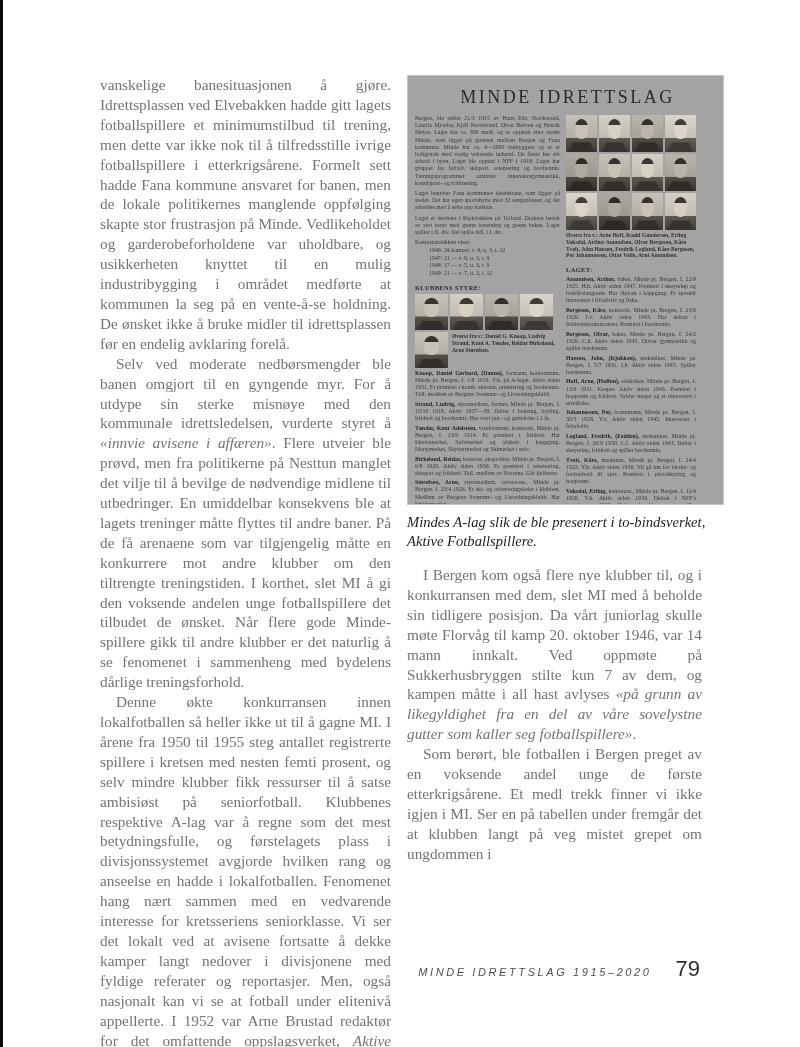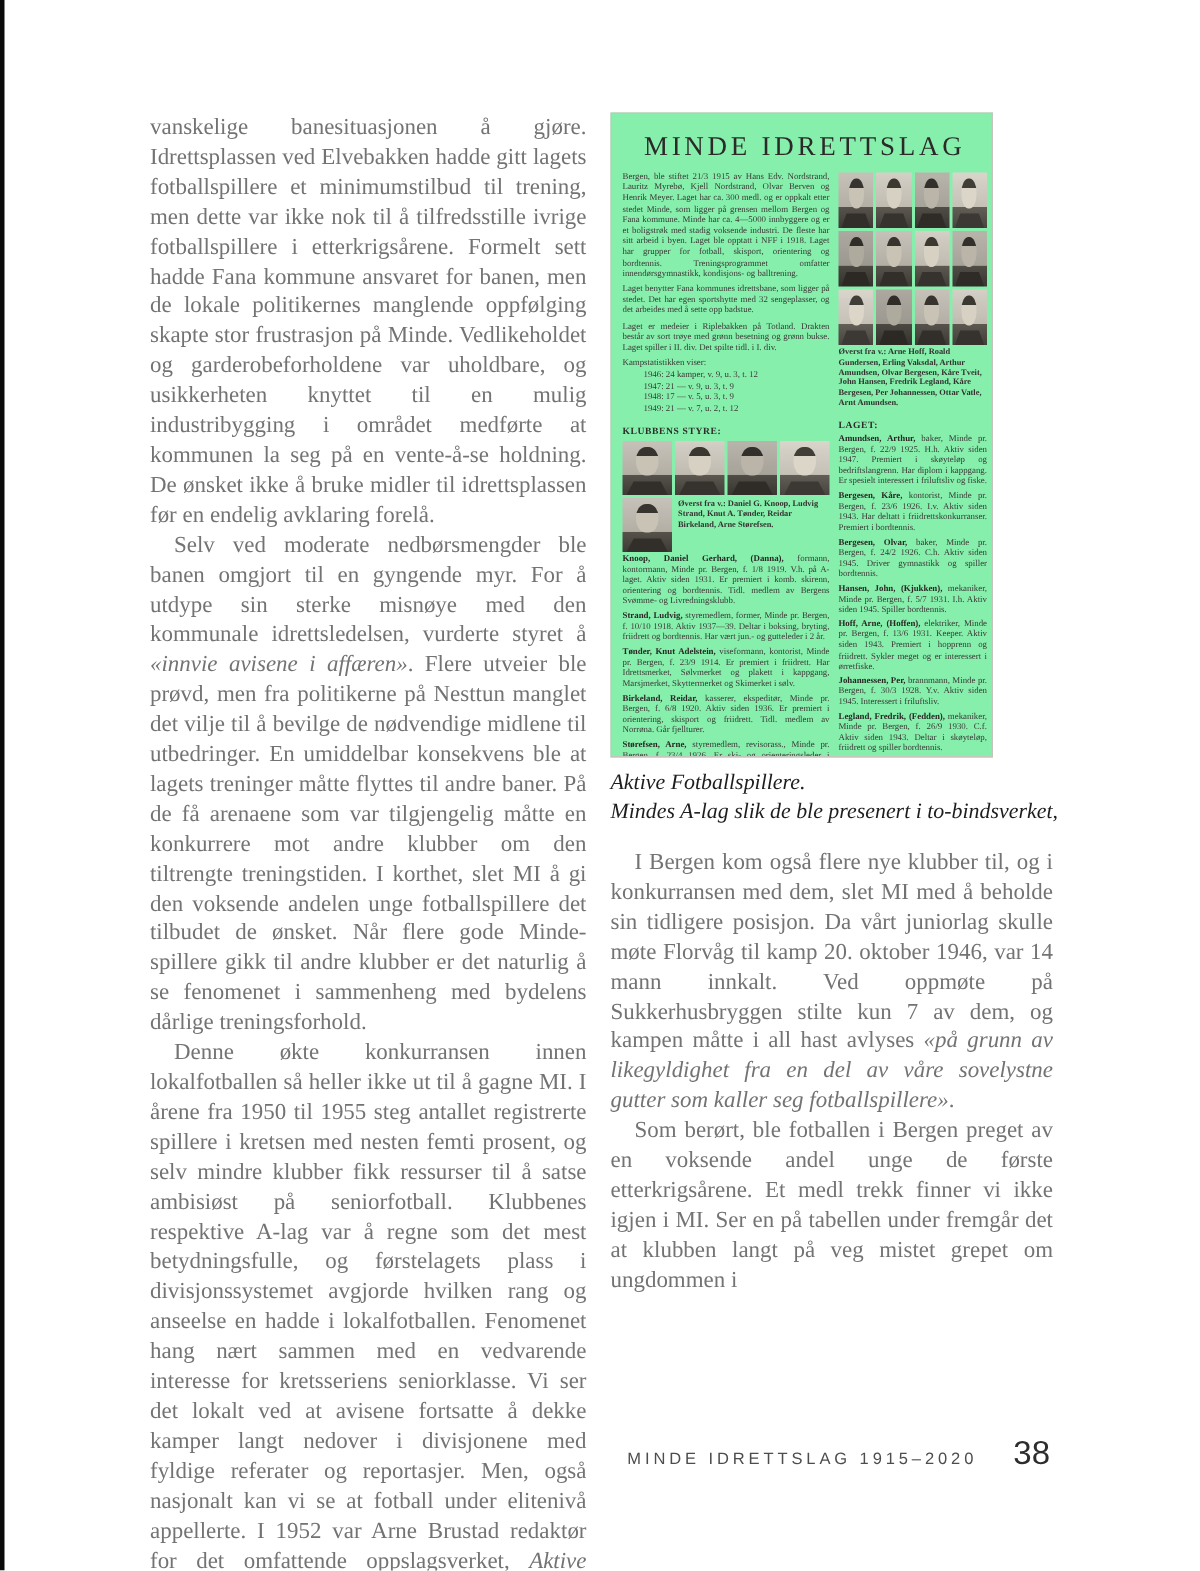--- a/index.html
+++ b/index.html
@@ -12,21 +12,21 @@
   .col-left{width:291px;}
   .col-right{width:295px;}
   .body-par{
     margin:0;font-size:15.3px;line-height:19.9px;text-align:justify;
     color:#737373;
   }
   .body-par.indent{text-indent:16px;}
   
   figure{margin:0;}
   .clipping{
-    width:255px;height:430px;box-sizing:border-box;background:#86efac;
+    width:317px;height:430px;box-sizing:border-box;background:#a3a3a3;
     border:1px solid #c7c4be;padding:9px 3px 6px 7px;overflow:hidden;
   }
   .clip-title{
     text-align:center;font-size:18px;letter-spacing:2.5px;color:#2c2a28;
     margin:2px 0 7px 0;white-space:nowrap;
   }
   .clip-cols{display:flex;gap:6px;}
   .clip-left{width:145px;}
   .clip-right{width:130px;}
   .clip-par{margin:0 0 3px 0;font-size:5.9px;line-height:7.2px;text-align:justify;color:#3b3936;}
@@ -62,21 +62,21 @@
   
   .fig-caption{margin:8px 0 0 0;font-style:italic;font-size:14.6px;line-height:19px;color:#1d1d1d;}
   .fig-caption div{white-space:nowrap;}
   .right-body{margin-top:14px;}
   
   .footer{
     position:absolute;top:956px;right:100px;display:flex;align-items:baseline;gap:24px;
   }
   .running-title{
     font-family:"Liberation Sans",sans-serif;font-size:11px;letter-spacing:2.6px;
-    color:#4d4d4d;white-space:nowrap;
+    color:#4d4d4d;white-space:nowrap;font-style:italic;
   }
   .page-number{
     font-family:"Liberation Sans",sans-serif;font-size:22px;color:#2d2d2d;
   }
 </style>
 </head>
 <body>
 
 <div class="edge-strip"></div>
 
@@ -157,29 +157,29 @@
                 <p class="clip-bio"><b>Legland, Fredrik, (Fedden),</b> mekaniker, Minde pr. Bergen, f. 26/9 1930. C.f. Aktiv siden 1943. Deltar i skøyteløp, friidrett og spiller bordtennis.</p>
                 <p class="clip-bio"><b>Tveit, Kåre,</b> maskinist, Minde pr. Bergen, f. 24/4 1922. Y.h. Aktiv siden 1936. Vil gå inn for idretts- og ferdsarbeid til sjøs. Premiert i pistolskyting og hopprenn.</p>
                 <p class="clip-bio"><b>Vaksdal, Erling,</b> kontorass., Minde pr. Bergen, f. 11/4 1920. V.h. Aktiv siden 1934. Deltok i NFF's kretskursus 1936. Deltar i skirenn og spiller bordtennis.</p>
               </div>
 
           </div>
 
         </div>
       </div>
       <figcaption class="fig-caption">
+          <div>Mindes A-lag slik de ble presenert i to-bindsverket,</div>
           <div>Aktive Fotballspillere.</div>
-          <div>Mindes A-lag slik de ble presenert i to-bindsverket,</div>
         </figcaption>
     </figure>
 
     <div class="right-body">
         <p class="body-par indent">I Bergen kom også flere nye klubber til, og i konkurransen med dem, slet MI med å beholde sin tidligere posisjon. Da vårt juniorlag skulle møte Florvåg til kamp 20. oktober 1946, var 14 mann innkalt. Ved oppmøte på Sukkerhusbryggen stilte kun 7 av dem, og kampen måtte i all hast avlyses <i>«på grunn av likegyldighet fra en del av våre sovelystne gutter som kaller seg fotballspillere»</i>.</p>
         <p class="body-par indent">Som berørt, ble fotballen i Bergen preget av en voksende andel unge de første etterkrigsårene. Et medl trekk finner vi ikke igjen i MI. Ser en på tabellen under fremgår det at klubben langt på veg mistet grepet om ungdommen i</p>
       </div>
 
   </div>
 </div>
 
 <div class="footer">
   <span class="running-title">MINDE IDRETTSLAG 1915–2020</span>
-  <span class="page-number">38</span>
+  <span class="page-number">79</span>
 </div>
 
 </body></html>

